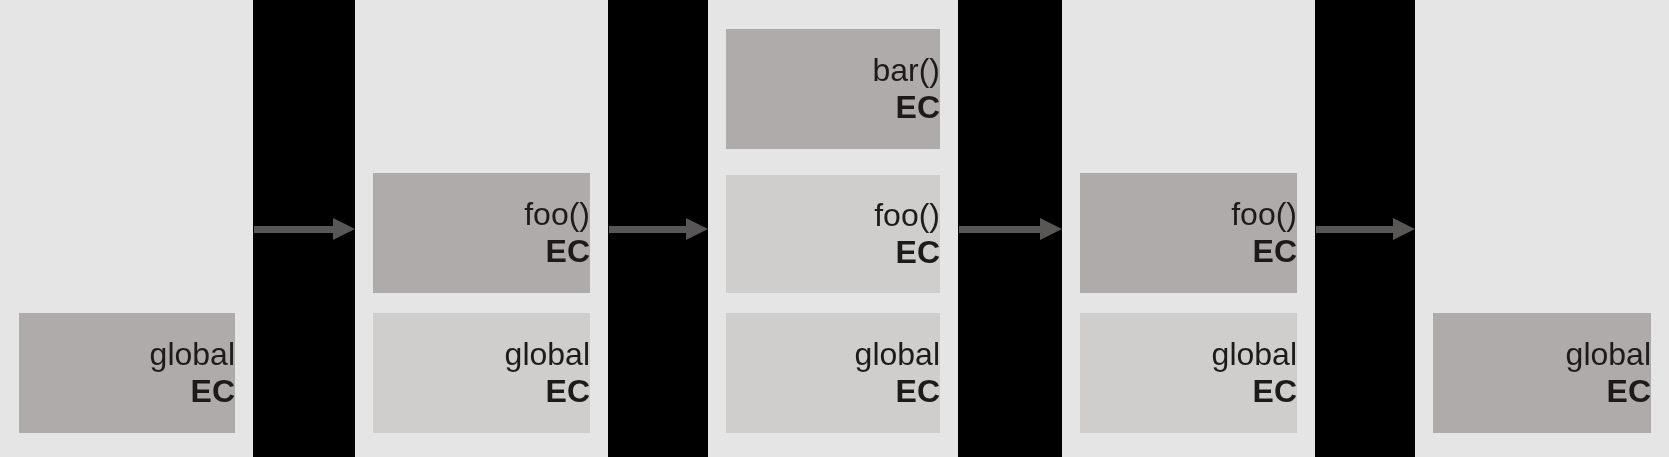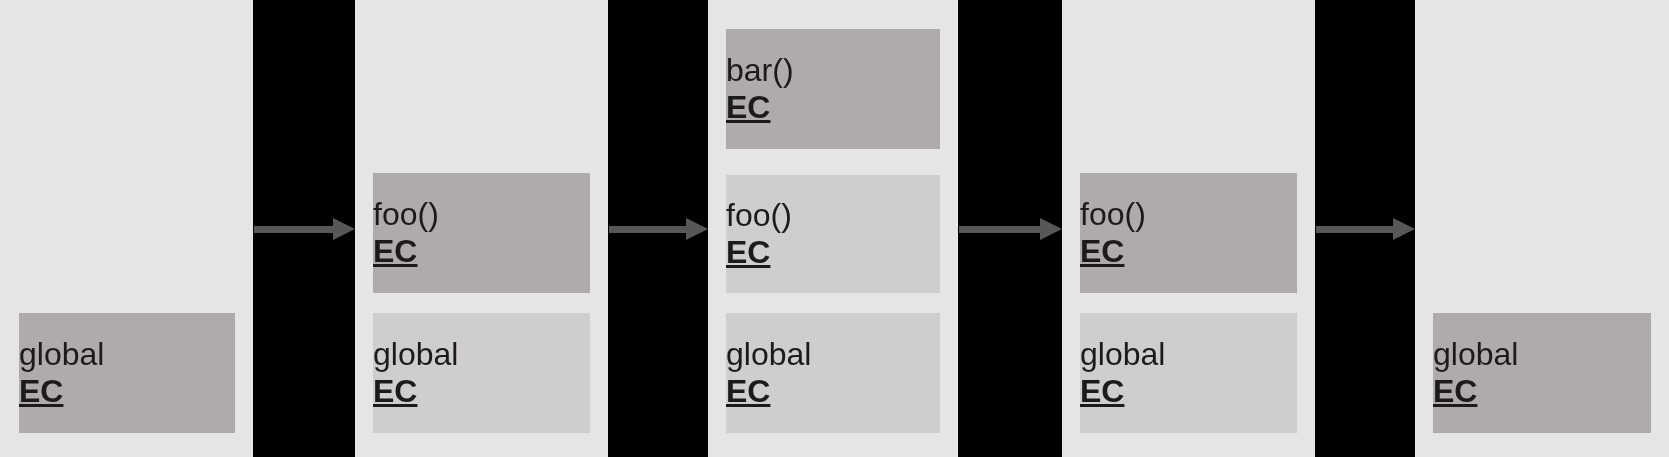--- a/index.html
+++ b/index.html
@@ -23,31 +23,31 @@
     background: #000000;
     flex: 0 0 auto;
   }
   .ec-box {
     position: absolute;
     left: 18px;
     right: 18px;
     height: 120px;
     display: flex;
     flex-direction: column;
-    align-items: flex-start;
+    align-items: flex-end;
     justify-content: center;
     color: #1c1b1a;
     font-size: 32px;
     line-height: 37px;
     text-align: center;
   }
   .ec-box.active   { background: #aeabaa; }
   .ec-box.inactive { background: #d0cecd; }
   .ec-title { font-weight: 400; }
-  .ec-subtitle { font-weight: 700; text-decoration: underline; }
+  .ec-subtitle { font-weight: 700; }
   .arrow {
     position: absolute;
     left: 0;
     right: 0;
     top: 218px;
     height: 22px;
   }
   .arrow-shaft {
     position: absolute;
     left: 1px;

